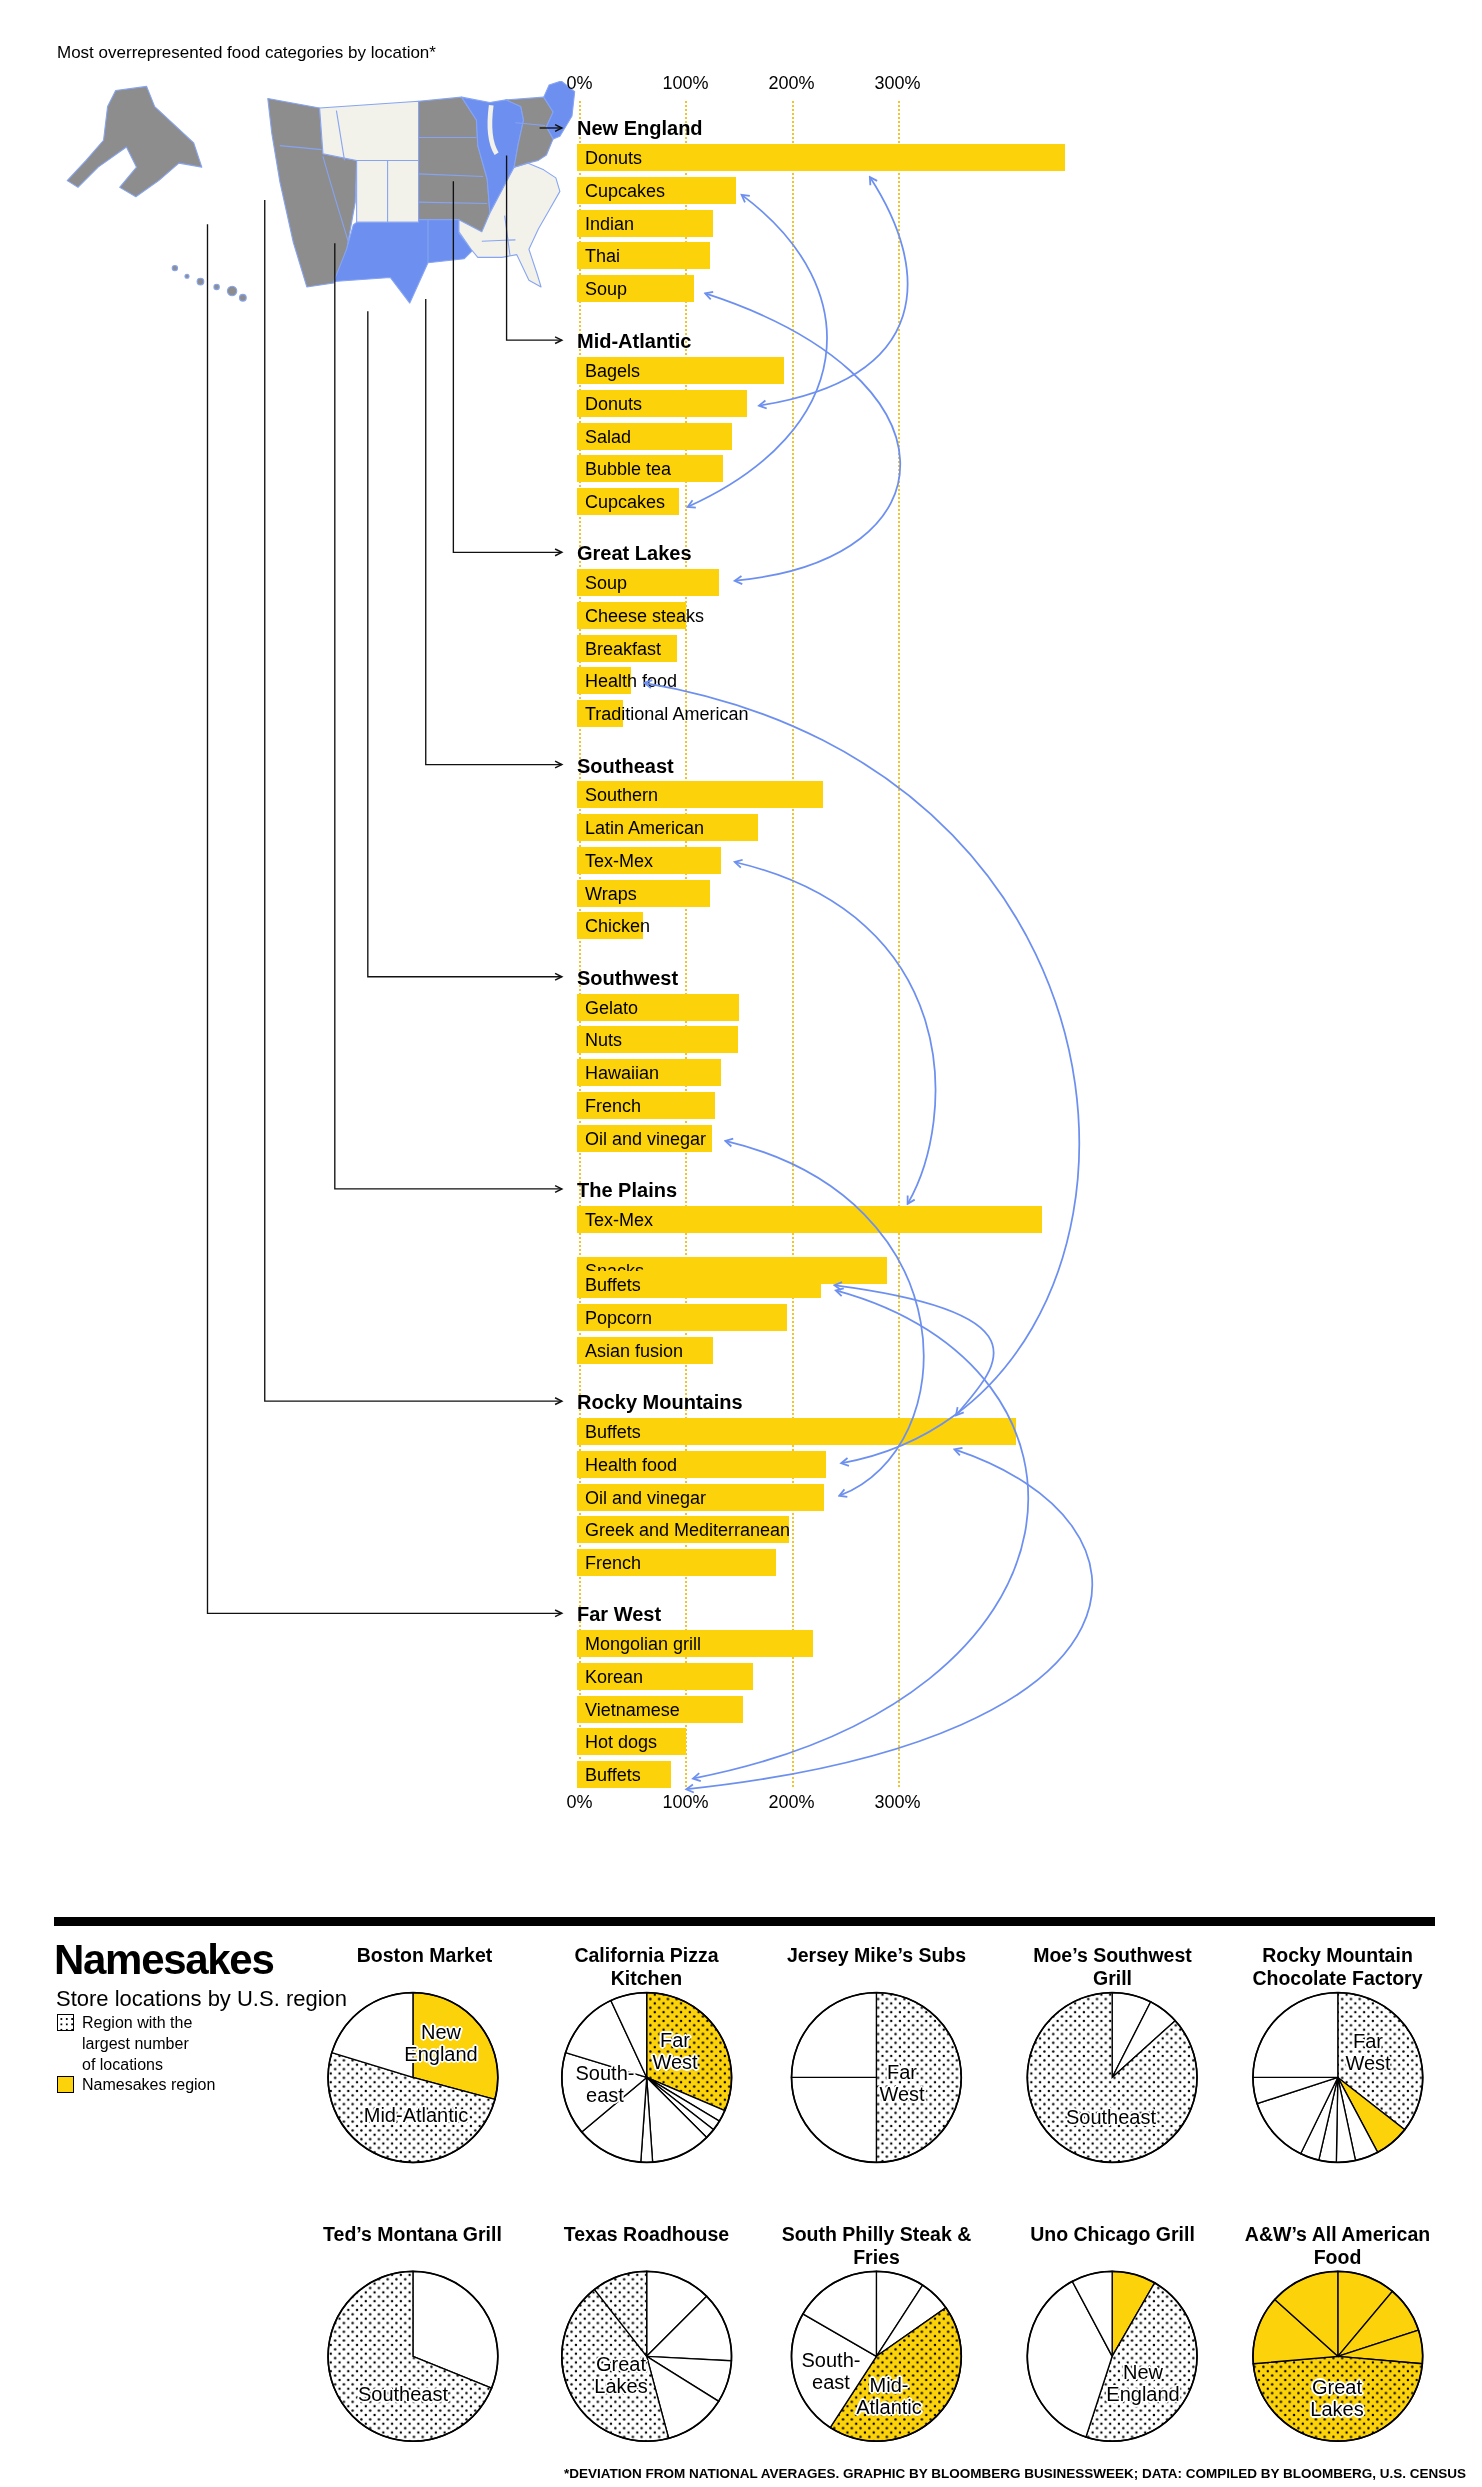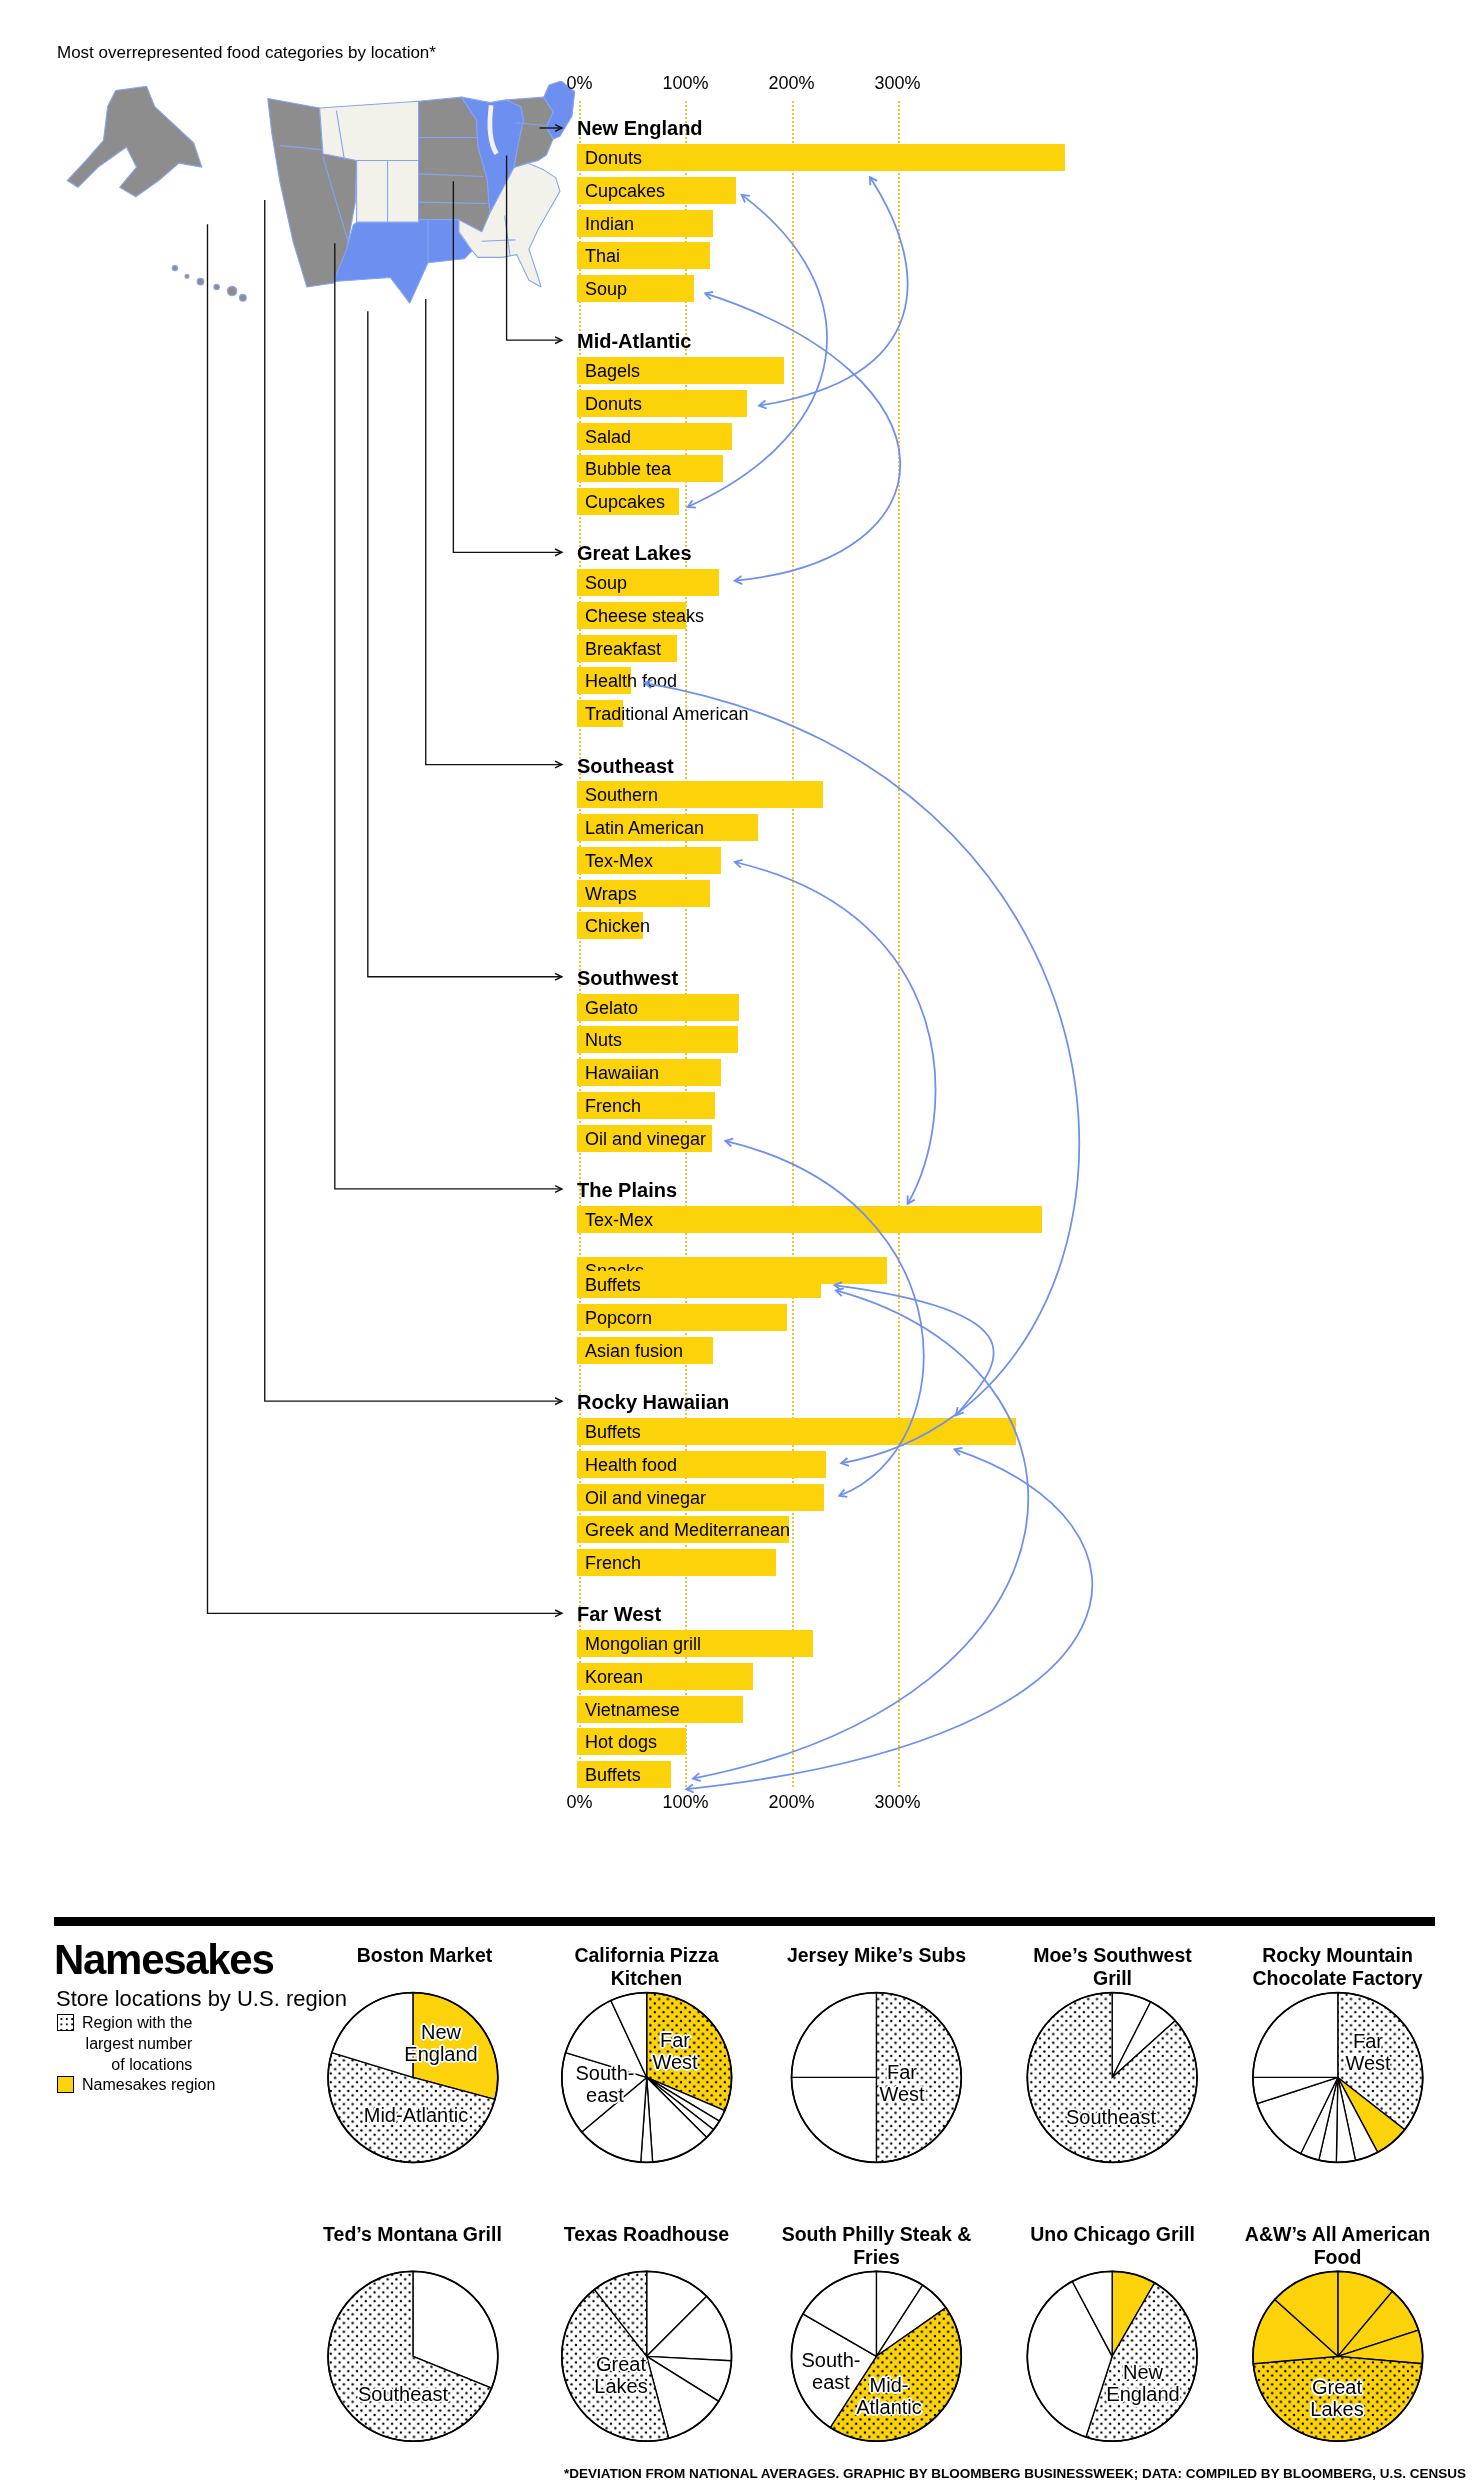--- a/index.html
+++ b/index.html
@@ -10,21 +10,21 @@
   #main-subtitle{left:57px;top:43px;font-size:17px;}
   .tick-label{font-size:18px;width:81px;text-align:center;z-index:2;}
   .gridline{width:0;border-left:2px dotted #f1c232;z-index:0;}
   .region-header{font-size:20px;font-weight:700;z-index:2;white-space:nowrap;}
   .bar-row{height:42px;z-index:2;}
   .bar-fill{position:absolute;left:0;top:0;height:27px;background:#fcd20a;}
   .bar-label{position:absolute;left:8px;top:0;height:27px;line-height:28px;font-size:18px;white-space:nowrap;z-index:2;}
   #divider{left:54px;top:1917px;width:1381px;height:8.8px;background:#000;}
   #namesakes-title{left:54px;top:1936px;font-size:42px;font-weight:700;letter-spacing:-1.3px;}
   #namesakes-subtitle{left:56px;top:1986px;font-size:22px;}
-  .legend-item{display:flex;z-index:2;text-align:right;}
+  .legend-item{display:flex;z-index:2;}
   .legend-swatch{width:15px;height:15px;border:1.7px solid #000;margin-right:8px;flex:none;margin-top:2px;}
   .legend-swatch.dotted{background-color:#fff;background-image:radial-gradient(circle,#000 1.1px,transparent 1.3px);background-size:5.4px 5.4px;background-position:0.7px 1.3px;}
   .legend-swatch.yellow{background:#fcd20a;}
   .legend-text{font-size:16px;line-height:21px;}
   .pie-title{font-size:19.5px;font-weight:700;line-height:23px;text-align:center;width:229px;z-index:2;}
   .pie-label{font-size:20px;line-height:22px;text-align:center;z-index:3;transform:translate(-50%,-50%);
      text-shadow:-1.3px -1.3px 0 #fff,1.3px -1.3px 0 #fff,-1.3px 1.3px 0 #fff,1.3px 1.3px 0 #fff,0 -2px 0 #fff,0 2px 0 #fff,-2px 0 0 #fff,2px 0 0 #fff;}
   #footer{right:16px;top:2466px;font-size:13.5px;font-weight:700;letter-spacing:0;z-index:2;white-space:nowrap;}
   svg{position:absolute;left:0;top:0;pointer-events:none;}
   #base-svg{z-index:1;}
@@ -340,21 +340,21 @@
         <div class="bar-label">Buffets</div>
       </div>
       <div class="abs bar-row" style="left: 577px; top: 1304px; width: 606px;">
         <div class="bar-fill" style="width: 210px;"></div>
         <div class="bar-label">Popcorn</div>
       </div>
       <div class="abs bar-row" style="left: 577px; top: 1337px; width: 606px;">
         <div class="bar-fill" style="width: 136px;"></div>
         <div class="bar-label">Asian fusion</div>
       </div>
-      <div class="abs region-header" style="left: 577px; top: 1391px;">Rocky Hawaiian</div>
+      <div class="abs region-header" style="left: 577px; top: 1391px;">Rocky Mountains</div>
       <div class="abs bar-row" style="left: 577px; top: 1418px; width: 606px;">
         <div class="bar-fill" style="width: 439px;"></div>
         <div class="bar-label">Buffets</div>
       </div>
       <div class="abs bar-row" style="left: 577px; top: 1451px; width: 606px;">
         <div class="bar-fill" style="width: 249px;"></div>
         <div class="bar-label">Health food</div>
       </div>
       <div class="abs bar-row" style="left: 577px; top: 1484px; width: 606px;">
         <div class="bar-fill" style="width: 247px;"></div>

